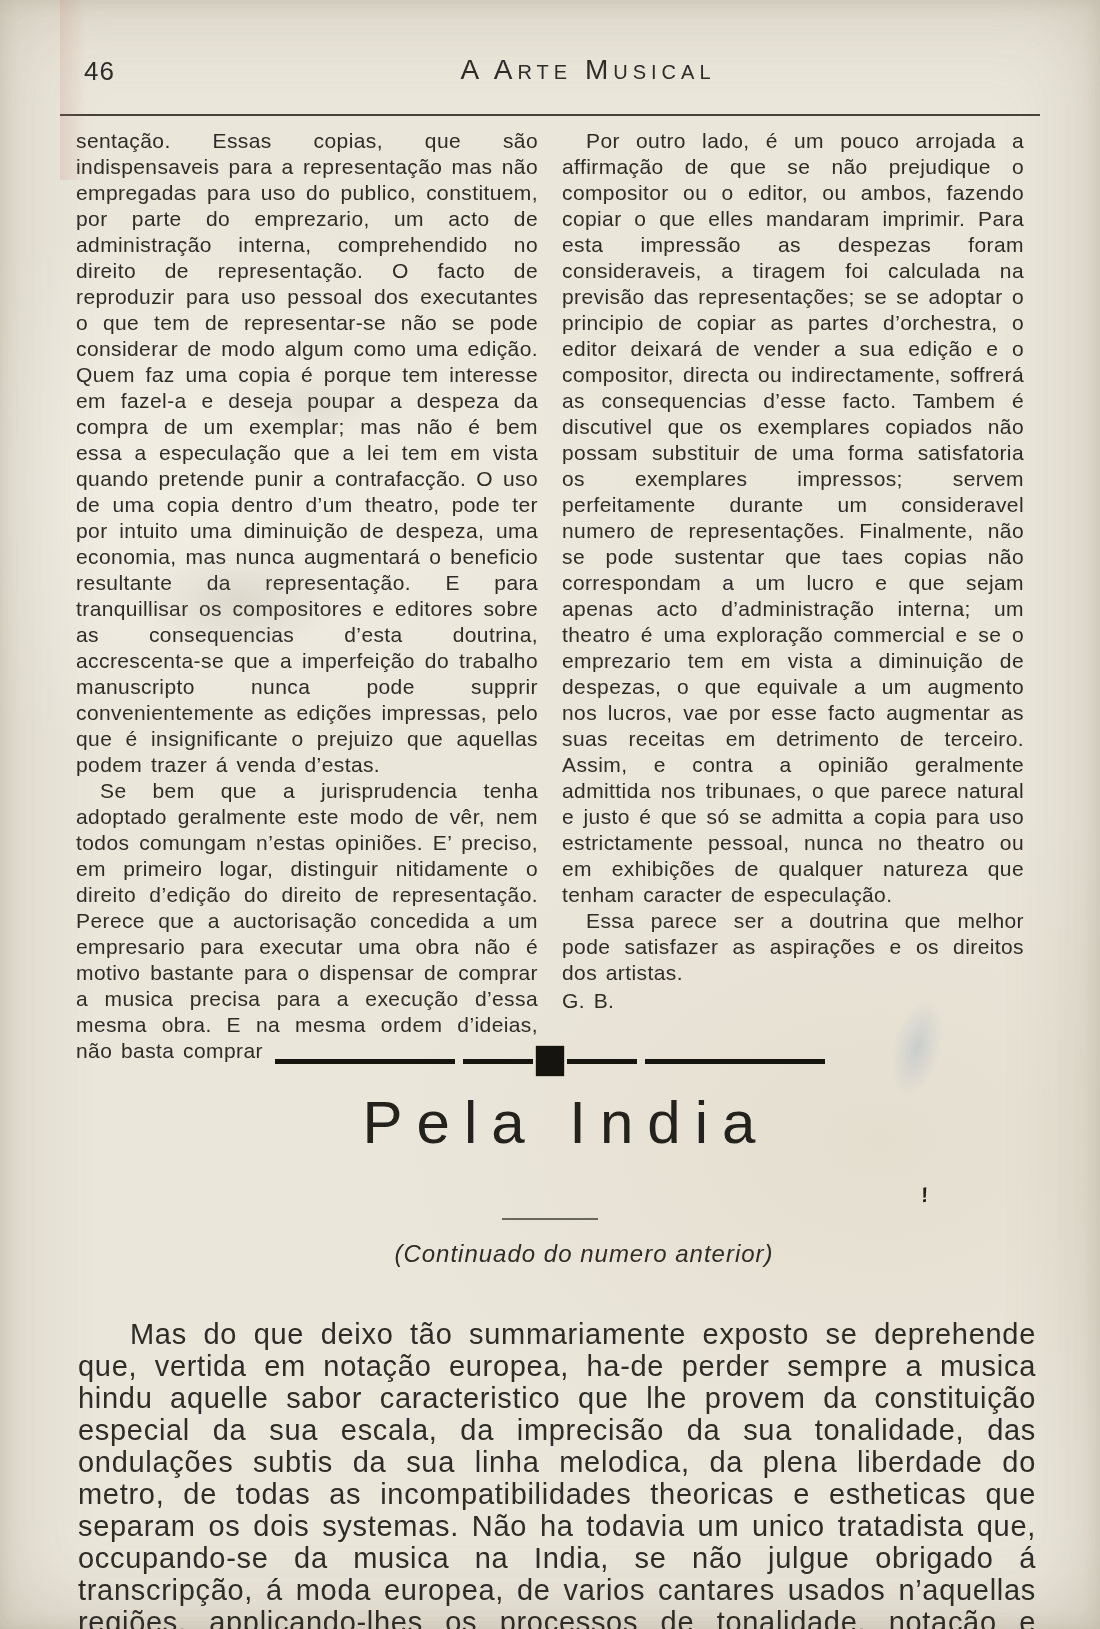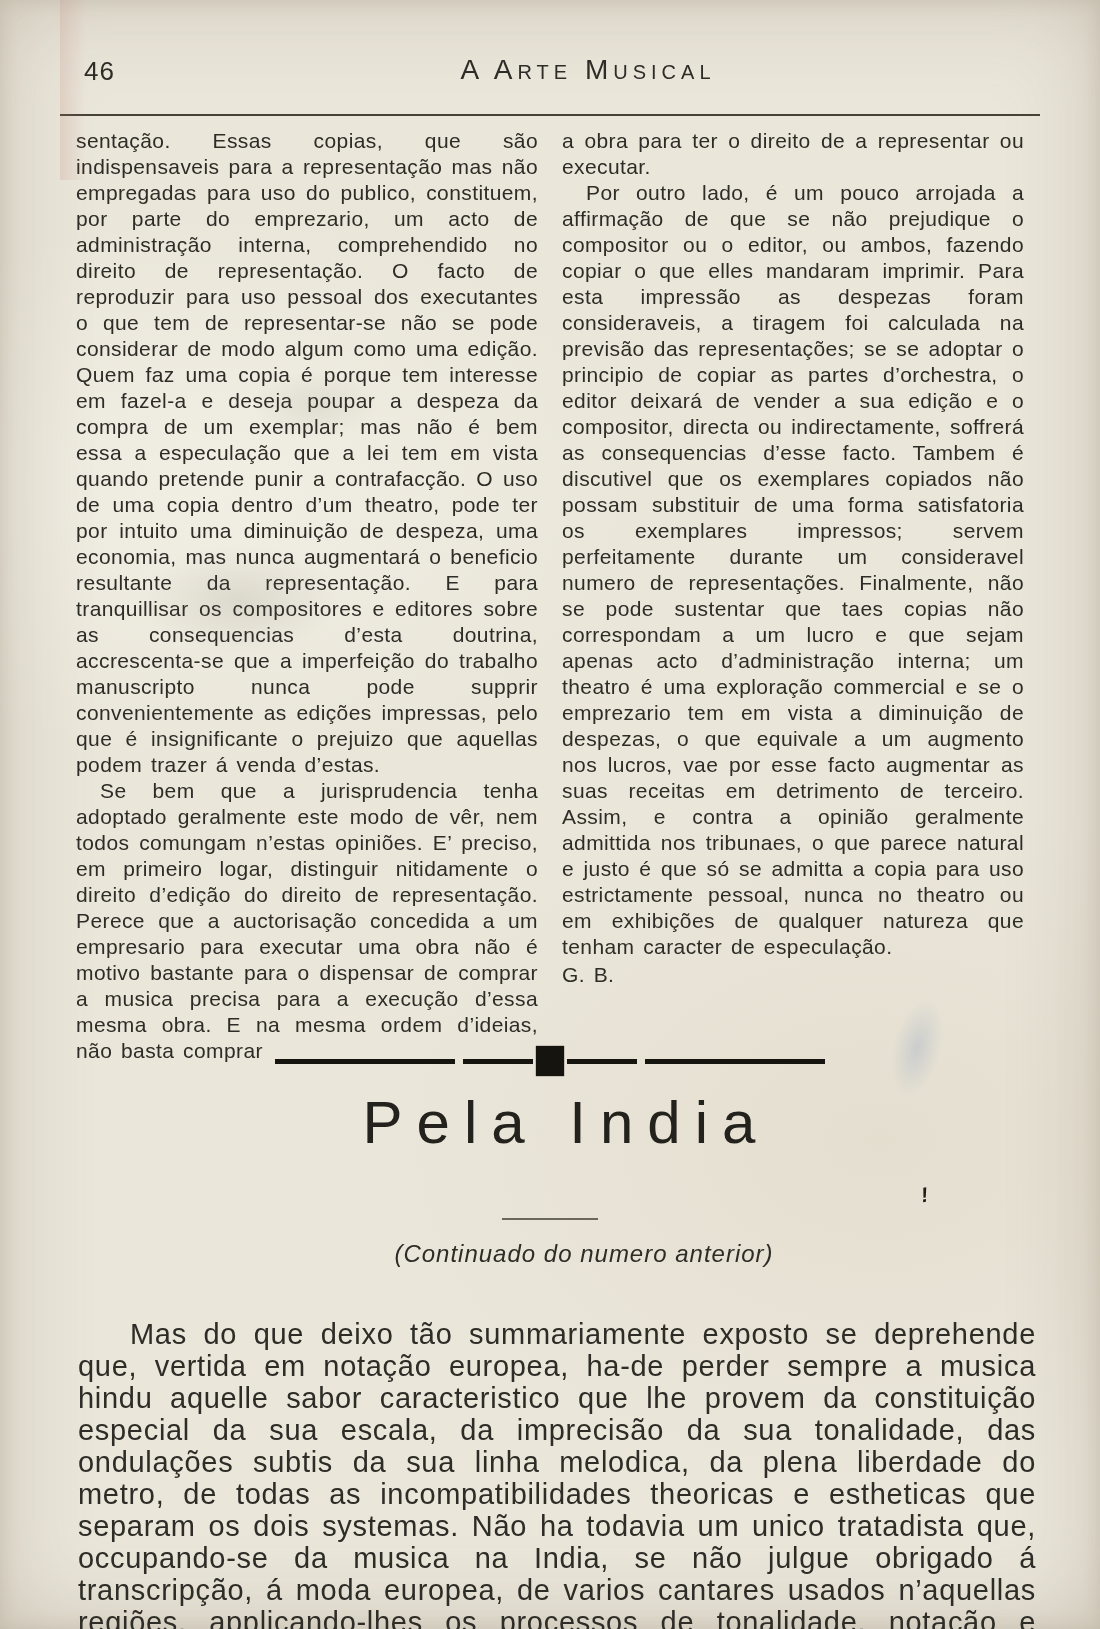--- a/index.html
+++ b/index.html
@@ -69,22 +69,22 @@
   <span class="page-number">46</span>
   <span class="journal-title">A Arte Musical</span>
   <div class="header-rule"></div>
 
   <div class="columns">
     <div class="col">
       <p>sentação. Essas copias, que são indispensaveis para a representação mas não empregadas para uso do publico, constituem, por parte do emprezario, um acto de administração interna, comprehendido no direito de representação. O facto de reproduzir para uso pessoal dos executantes o que tem de representar-se não se pode considerar de modo algum como uma edição. Quem faz uma copia é porque tem interesse em fazel-a e deseja poupar a despeza da compra de um exemplar; mas não é bem essa a especulação que a lei tem em vista quando pretende punir a contrafacção. O uso de uma copia dentro d’um theatro, pode ter por intuito uma diminuição de despeza, uma economia, mas nunca augmentará o beneficio resultante da representação. E para tranquillisar os compositores e editores sobre as consequencias d’esta doutrina, accrescenta-se que a imperfeição do trabalho manuscripto nunca pode supprir convenientemente as edições impressas, pelo que é insignificante o prejuizo que aquellas podem trazer á venda d’estas.</p>
       <p class="ind">Se bem que a jurisprudencia tenha adoptado geralmente este modo de vêr, nem todos comungam n’estas opiniões. E’ preciso, em primeiro logar, distinguir nitidamente o direito d’edição do direito de representação. Perece que a auctorisação concedida a um empresario para executar uma obra não é motivo bastante para o dispensar de comprar a musica precisa para a execução d’essa mesma obra. E na mesma ordem d’ideias, não basta comprar</p>
     </div>
     <div class="col">
-      <p>a obra para ter o direito de a representar ou executar.</p>
       <p class="ind">Por outro lado, é um pouco arrojada a affirmação de que se não prejudique o compositor ou o editor, ou ambos, fazendo copiar o que elles mandaram imprimir. Para esta impressão as despezas foram consideraveis, a tiragem foi calculada na previsão das representações; se se adoptar o principio de copiar as partes d’orchestra, o editor deixará de vender a sua edição e o compositor, directa ou indirectamente, soffrerá as consequencias d’esse facto. Tambem é discutivel que os exemplares copiados não possam substituir de uma forma satisfatoria os exemplares impressos; servem perfeitamente durante um consideravel numero de representações. Finalmente, não se pode sustentar que taes copias não correspondam a um lucro e que sejam apenas acto d’administração interna; um theatro é uma exploração commercial e se o emprezario tem em vista a diminuição de despezas, o que equivale a um augmento nos lucros, vae por esse facto augmentar as suas receitas em detrimento de terceiro. Assim, e contra a opinião geralmente admittida nos tribunaes, o que parece natural e justo é que só se admitta a copia para uso estrictamente pessoal, nunca no theatro ou em exhibições de qualquer natureza que tenham caracter de especulação.</p>
+      <p class="ind">Essa parece ser a doutrina que melhor pode satisfazer as aspirações e os direitos dos artistas.</p>
       <p class="signature">G. B.</p>
     </div>
   </div>
 
   <div class="divider">
     <span class="d-seg d-w1"></span>
     <span class="d-seg d-w2"></span>
     <span class="d-square"></span>
     <span class="d-seg d-w3"></span>
     <span class="d-seg d-w1"></span>

